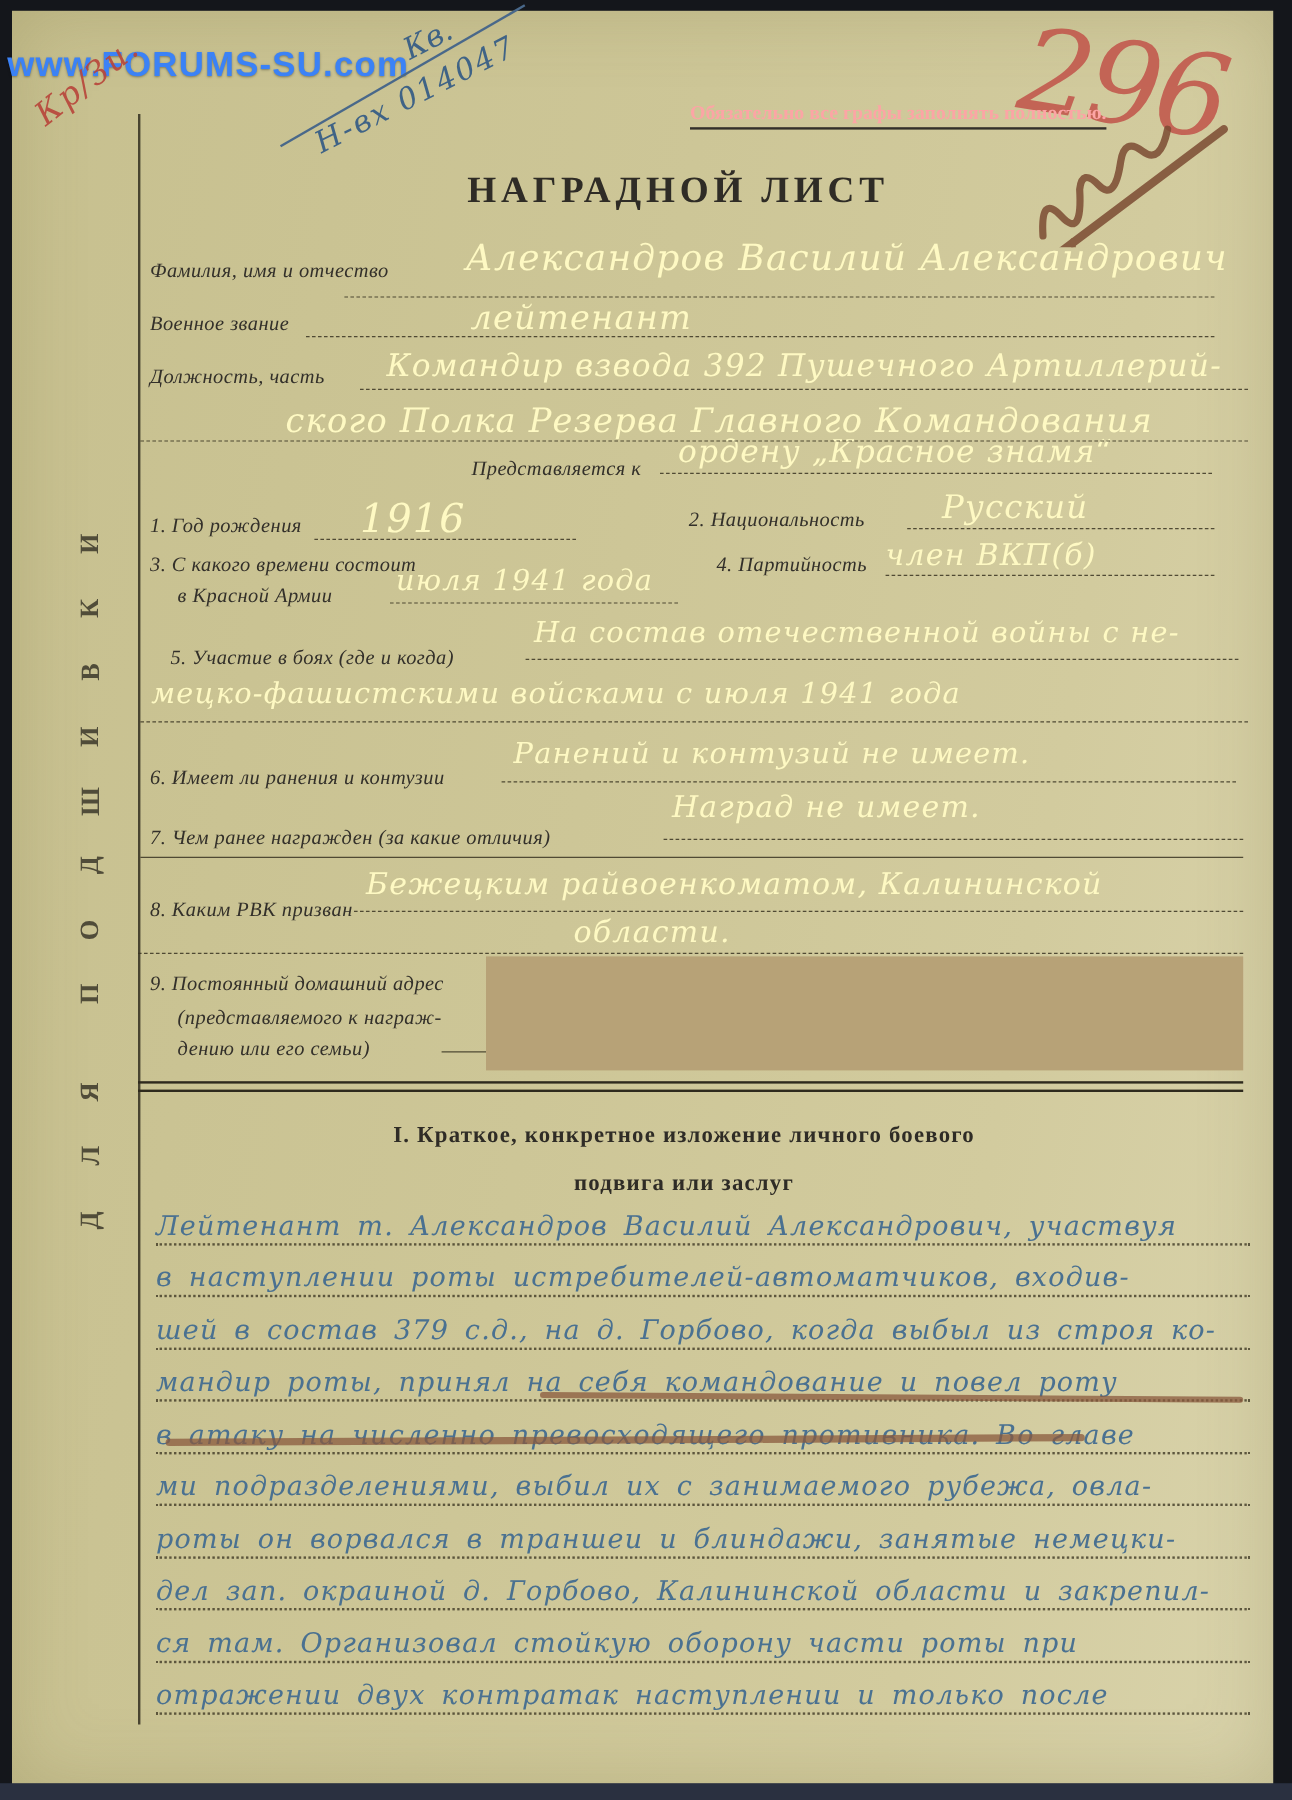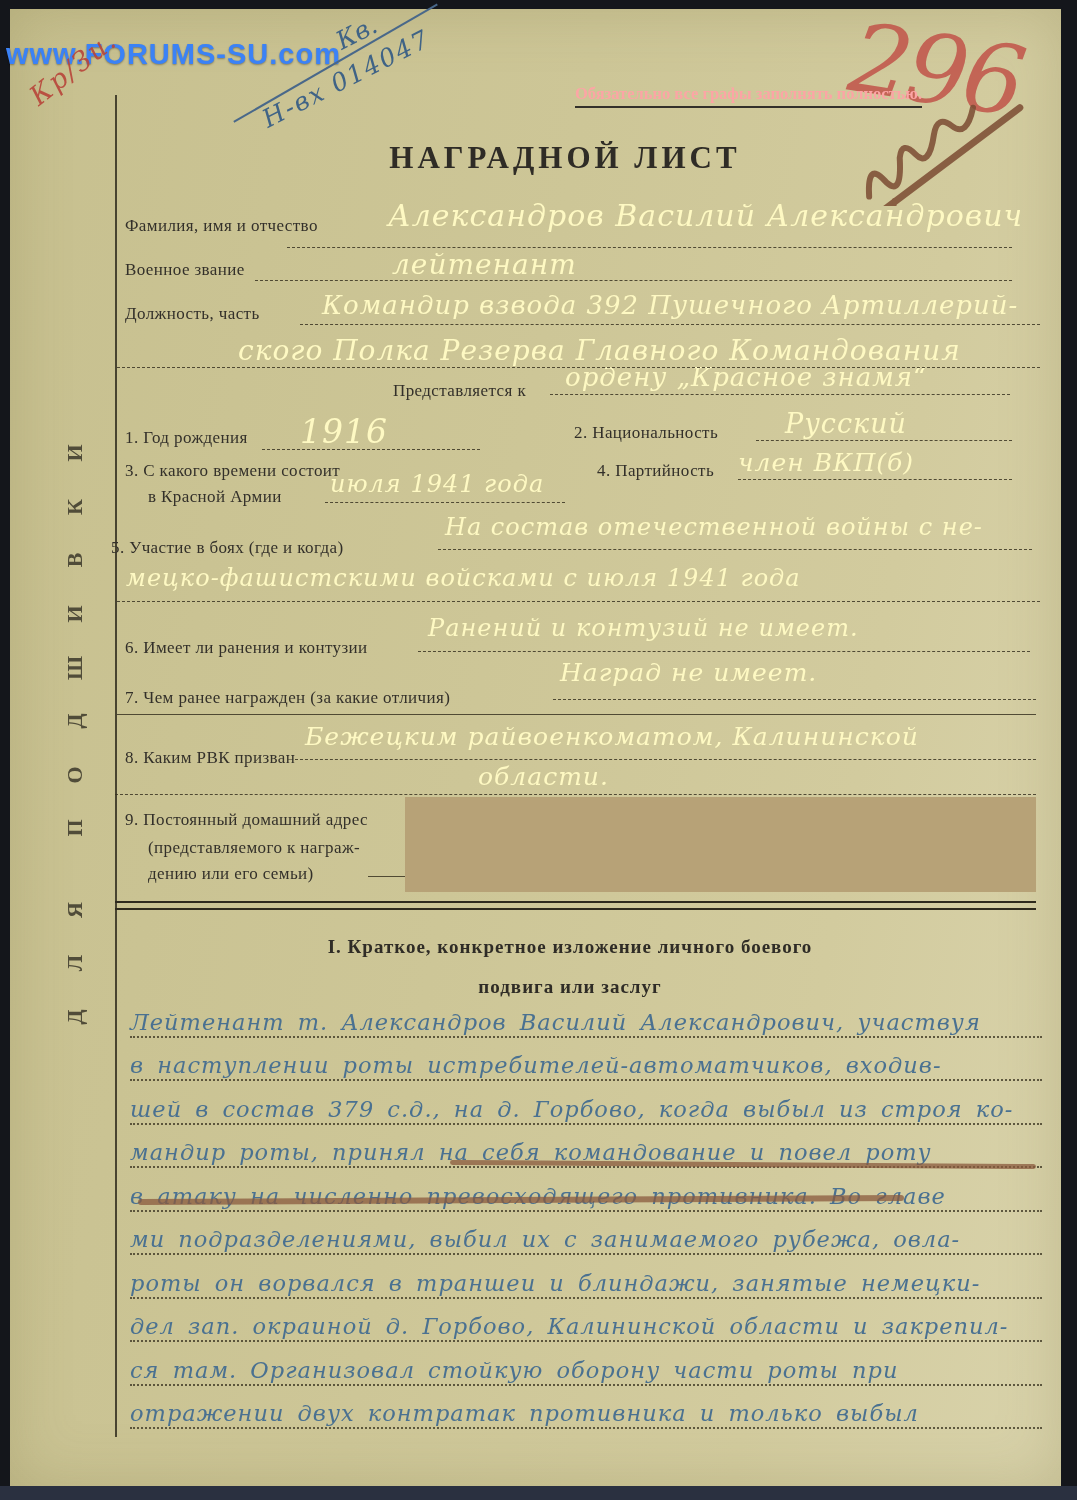--- a/index.html
+++ b/index.html
@@ -21,21 +21,21 @@
   #registry-mark{left:218px;top:30px;width:240px;transform:rotate(-27deg);
     color:#3f6386;font-family:"DejaVu Serif",serif;font-style:italic;text-align:center;}
   #registry-upper{display:block;font-size:25px;margin-left:60px;}
   #registry-divider{display:block;border-bottom:2px solid #49688a;width:235px;
     transform:rotate(-3deg);margin:2px 0 3px 0;}
   #registry-lower{display:block;font-size:25px;letter-spacing:2px;}
   #page-number-mark{left:850px;top:14px;font-size:96px;transform:rotate(9deg);
     color:#c2574c;opacity:.88;letter-spacing:-4px;}
   #signature-scribble{left:838px;top:86px;opacity:.85;}
   
-  .printed{color:#33302a;font-size:17px;letter-spacing:.4px;}
+  .printed{color:#33302a;font-size:17px;letter-spacing:.4px;font-style:italic;}
   #fill-instruction{left:575px;top:84px;font-weight:bold;font-size:16.5px;
     border-bottom:2px solid #33302a;padding-bottom:2px;color:#fca5a5;}
   #doc-title{left:125px;top:140px;width:880px;text-align:center;font-weight:bold;
     font-size:31px;letter-spacing:4px;color:#2f2c26;}
   .rule{position:absolute;height:0;border-bottom:1.6px solid rgba(58,52,34,.85);}
   .rule.dash{border-bottom-style:dashed;}
   .dbl{position:absolute;height:5px;border-top:2px solid #2e2a1d;border-bottom:2px solid #2e2a1d;}
   #margin-line{position:absolute;left:115px;top:95px;width:0;height:1342px;
     border-left:2px solid rgba(40,36,24,.8);}
   #margin-vertical{left:58px;top:440px;height:590px;display:flex;flex-direction:column;
@@ -104,21 +104,21 @@
 
   <div class="abs printed" style="left:125px;top:216px">Фамилия, имя и отчество</div>
   <div class="abs printed" style="left:125px;top:260px">Военное звание</div>
   <div class="abs printed" style="left:125px;top:304px">Должность, часть</div>
   <div class="abs printed" style="left:393px;top:381px">Представляется к</div>
   <div class="abs printed" style="left:125px;top:428px">1. Год рождения</div>
   <div class="abs printed" style="left:574px;top:423px">2. Национальность</div>
   <div class="abs printed" style="left:125px;top:461px">3. С какого времени состоит</div>
   <div class="abs printed" style="left:148px;top:487px">в Красной Армии</div>
   <div class="abs printed" style="left:597px;top:461px">4. Партийность</div>
-  <div class="abs printed" style="left:111px;top:538px">5. Участие в боях (где и когда)</div>
+  <div class="abs printed" style="left:142px;top:538px">5. Участие в боях (где и когда)</div>
   <div class="abs printed" style="left:125px;top:638px">6. Имеет ли ранения и контузии</div>
   <div class="abs printed" style="left:125px;top:688px">7. Чем ранее награжден (за какие отличия)</div>
   <div class="abs printed" style="left:125px;top:748px">8. Каким РВК призван</div>
   <div class="abs printed" style="left:125px;top:810px">9. Постоянный домашний адрес</div>
   <div class="abs printed" style="left:148px;top:838px">(представляемого к награж-</div>
   <div class="abs printed" style="left:148px;top:864px">дению или его семьи)</div>
 
   <div class="hw" style="left:388px;top:198px;font-size:30px">Александров Василий Александрович</div>
   <div class="hw" style="left:392px;top:248px;font-size:28px">лейтенант</div>
   <div class="hw" style="left:322px;top:290px;font-size:26px">Командир взвода 392 Пушечного Артиллерий-</div>
@@ -162,18 +162,18 @@
   <div id="essay" class="abs">
       <div class="essay-line">Лейтенант т. Александров Василий Александрович, участвуя</div>
       <div class="essay-line">в наступлении роты истребителей-автоматчиков, входив-</div>
       <div class="essay-line">шей в состав 379 с.д., на д. Горбово, когда выбыл из строя ко-</div>
       <div class="essay-line">мандир роты, принял на себя командование и повел роту</div>
       <div class="essay-line">в атаку на численно превосходящего противника. Во главе</div>
       <div class="essay-line">ми подразделениями, выбил их с занимаемого рубежа, овла-</div>
       <div class="essay-line">роты он ворвался в траншеи и блиндажи, занятые немецки-</div>
       <div class="essay-line">дел зап. окраиной д. Горбово, Калининской области и закрепил-</div>
       <div class="essay-line">ся там. Организовал стойкую оборону части роты при</div>
-      <div class="essay-line">отражении двух контратак противника и только выбыл</div>
+      <div class="essay-line">отражении двух контратак наступлении и только после</div>
     </div>
 
   <div class="brown-underline" style="left:450px;top:1162px;width:586px;height:5px;transform:rotate(.4deg)"></div>
   <div class="brown-underline" style="left:138px;top:1197px;width:766px;height:6px;transform:rotate(-.3deg)"></div>
 </div>
 
 </body></html>

